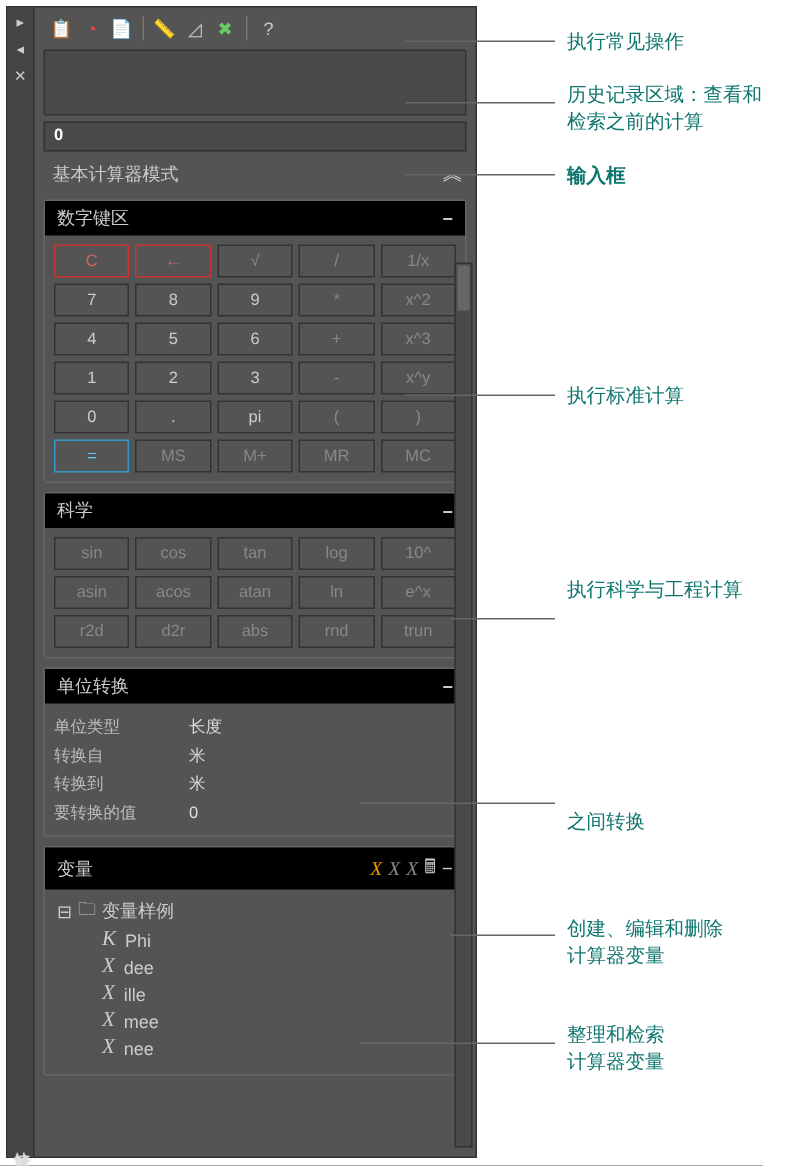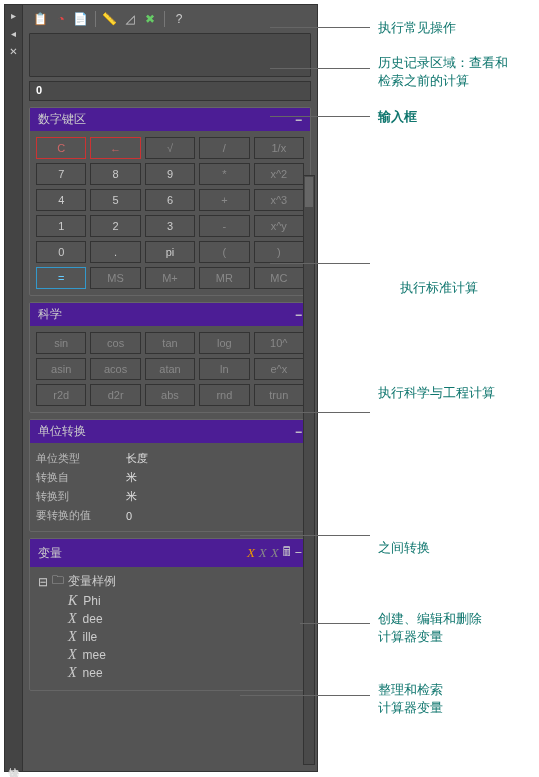--- a/index.html
+++ b/index.html
@@ -10,21 +10,21 @@
   .vtab-label { writing-mode: vertical-rl; font-size: 11px; color: #ddd; margin-top: auto; margin-bottom: 8px; letter-spacing:1px;}
   .main { flex: 1; padding: 4px 6px; display: flex; flex-direction: column; gap: 4px; }
   .toolbar { display: flex; align-items: center; gap: 4px; padding: 2px 4px; }
   .toolbar .ticon { width: 16px; height: 16px; display:flex; align-items:center; justify-content:center; font-size:12px; cursor: pointer; }
   .toolbar .sep { width: 1px; height: 16px; background: #777; margin: 0 2px; }
   .history { height: 44px; background: #4a4a4a; border: 1px solid #333; border-radius: 1px; }
   .inputbox { height: 20px; background: #4a4a4a; border: 1px solid #333; padding: 2px 6px; color: #fff; font-weight: bold; }
   .mode-row { display: flex; align-items: center; justify-content: space-between; padding: 2px 6px; font-size: 12px; }
   .chev { font-size: 14px; cursor:pointer; letter-spacing:-4px;}
   .section { border: 1px solid #666; border-radius: 2px; margin-top: 2px; }
-  .sec-head { background: #4c1d95; padding: 3px 8px; display: flex; justify-content: space-between; align-items: center; font-size: 12px; cursor: pointer;}
+  .sec-head { background: #000000; padding: 3px 8px; display: flex; justify-content: space-between; align-items: center; font-size: 12px; cursor: pointer;}
   .sec-head .minus { font-weight: bold; }
   .sec-body { padding: 6px; }
   .keygrid { display: grid; grid-template-columns: repeat(5, 1fr); gap: 4px; }
   .key { height: 22px; background: #545454; border: 1px solid #333; color: #ccc; display:flex; align-items:center; justify-content:center; font-size:11px; cursor:pointer;}
   .key.red { border-color: #c33; color: #c66; }
   .key.blue { border-color: #39c; color: #6cf; }
   .key.ghost { color: #888; }
   .unit-row { display: flex; align-items:center; padding: 2px 0; font-size:11px; color:#bbb;}
   .unit-row .lbl { width: 90px; }
   .unit-row .val { color:#ddd; }
@@ -56,20 +56,24 @@
       <span class="ticon">📄</span>
       <span class="sep"></span>
       <span class="ticon">📏</span>
       <span class="ticon">◿</span>
       <span class="ticon" style="color:#6c6">✖</span>
       <span class="sep"></span>
       <span class="ticon">?</span>
     </div>
     <div class="history"></div>
     <div class="inputbox">0</div>
+    <div class="mode-row">
+      <span>基本计算器模式</span>
+      <span class="chev">︽</span>
+    </div>
 
     <div class="section">
       <div class="sec-head">
         <span>数字键区</span>
         <span class="minus">−</span>
       </div>
       <div class="sec-body">
           <div class="keygrid" id="numpad-grid">
             <div class="key red">C</div>
             <div class="key red">←</div>
@@ -207,21 +211,21 @@
 <div class="leader" style="left:270px; top:27px; width:100px;"></div>
 <div class="callout" style="left:378px; top:19px;">执行常见操作</div>
 
 <div class="leader" style="left:270px; top:68px; width:100px;"></div>
 <div class="callout" style="left:378px; top:54px;"><span>历史记录区域：查看和</span><br><span>检索之前的计算</span></div>
 
 <div class="leader" style="left:270px; top:116px; width:100px;"></div>
 <div class="callout" style="left:378px; top:108px;font-weight:bold;">输入框</div>
 
 <div class="leader" style="left:270px; top:263px; width:100px;"></div>
-<div class="callout" style="left:400px; top:255px;margin-top:24px;">执行标准计算</div>
+<div class="callout" style="left:378px; top:255px;">执行标准计算</div>
 
 <div class="leader" style="left:300px; top:412px; width:70px;"></div>
 <div class="callout" style="left:378px; top:384px;">执行科学与工程计算</div>
 
 <div class="leader" style="left:240px; top:535px; width:130px;"></div>
 <div class="callout" style="left:378px; top:521px;"><br><span>之间转换</span></div>
 
 <div class="leader" style="left:300px; top:623px; width:70px;"></div>
 <div class="callout" style="left:378px; top:610px;"><span>创建、编辑和删除</span><br><span>计算器变量</span></div>
 

